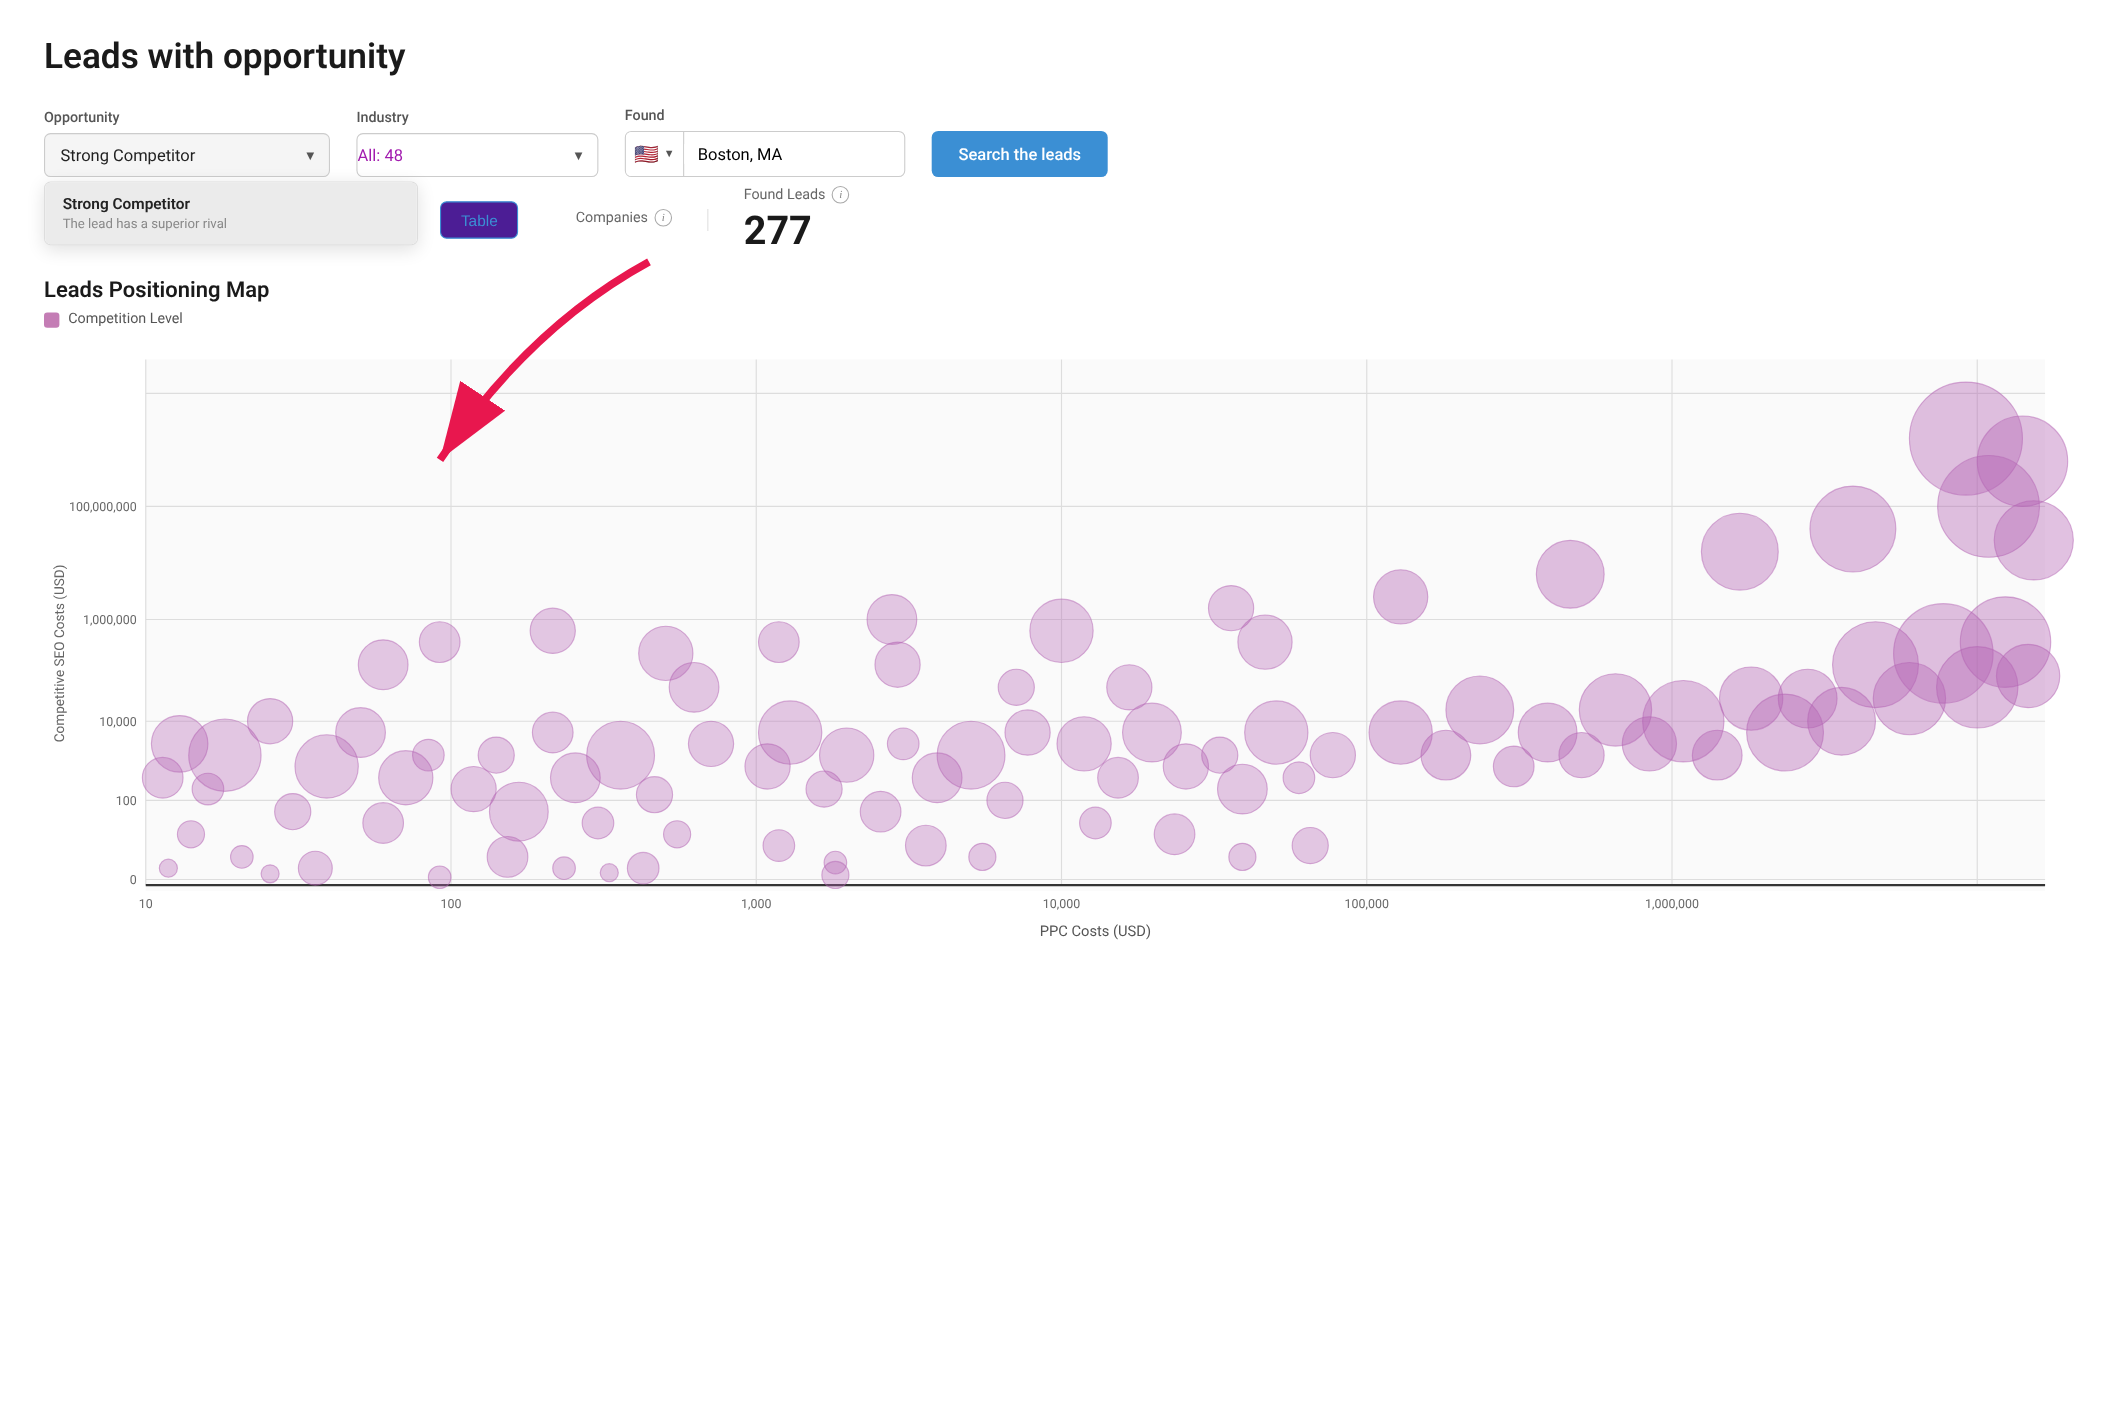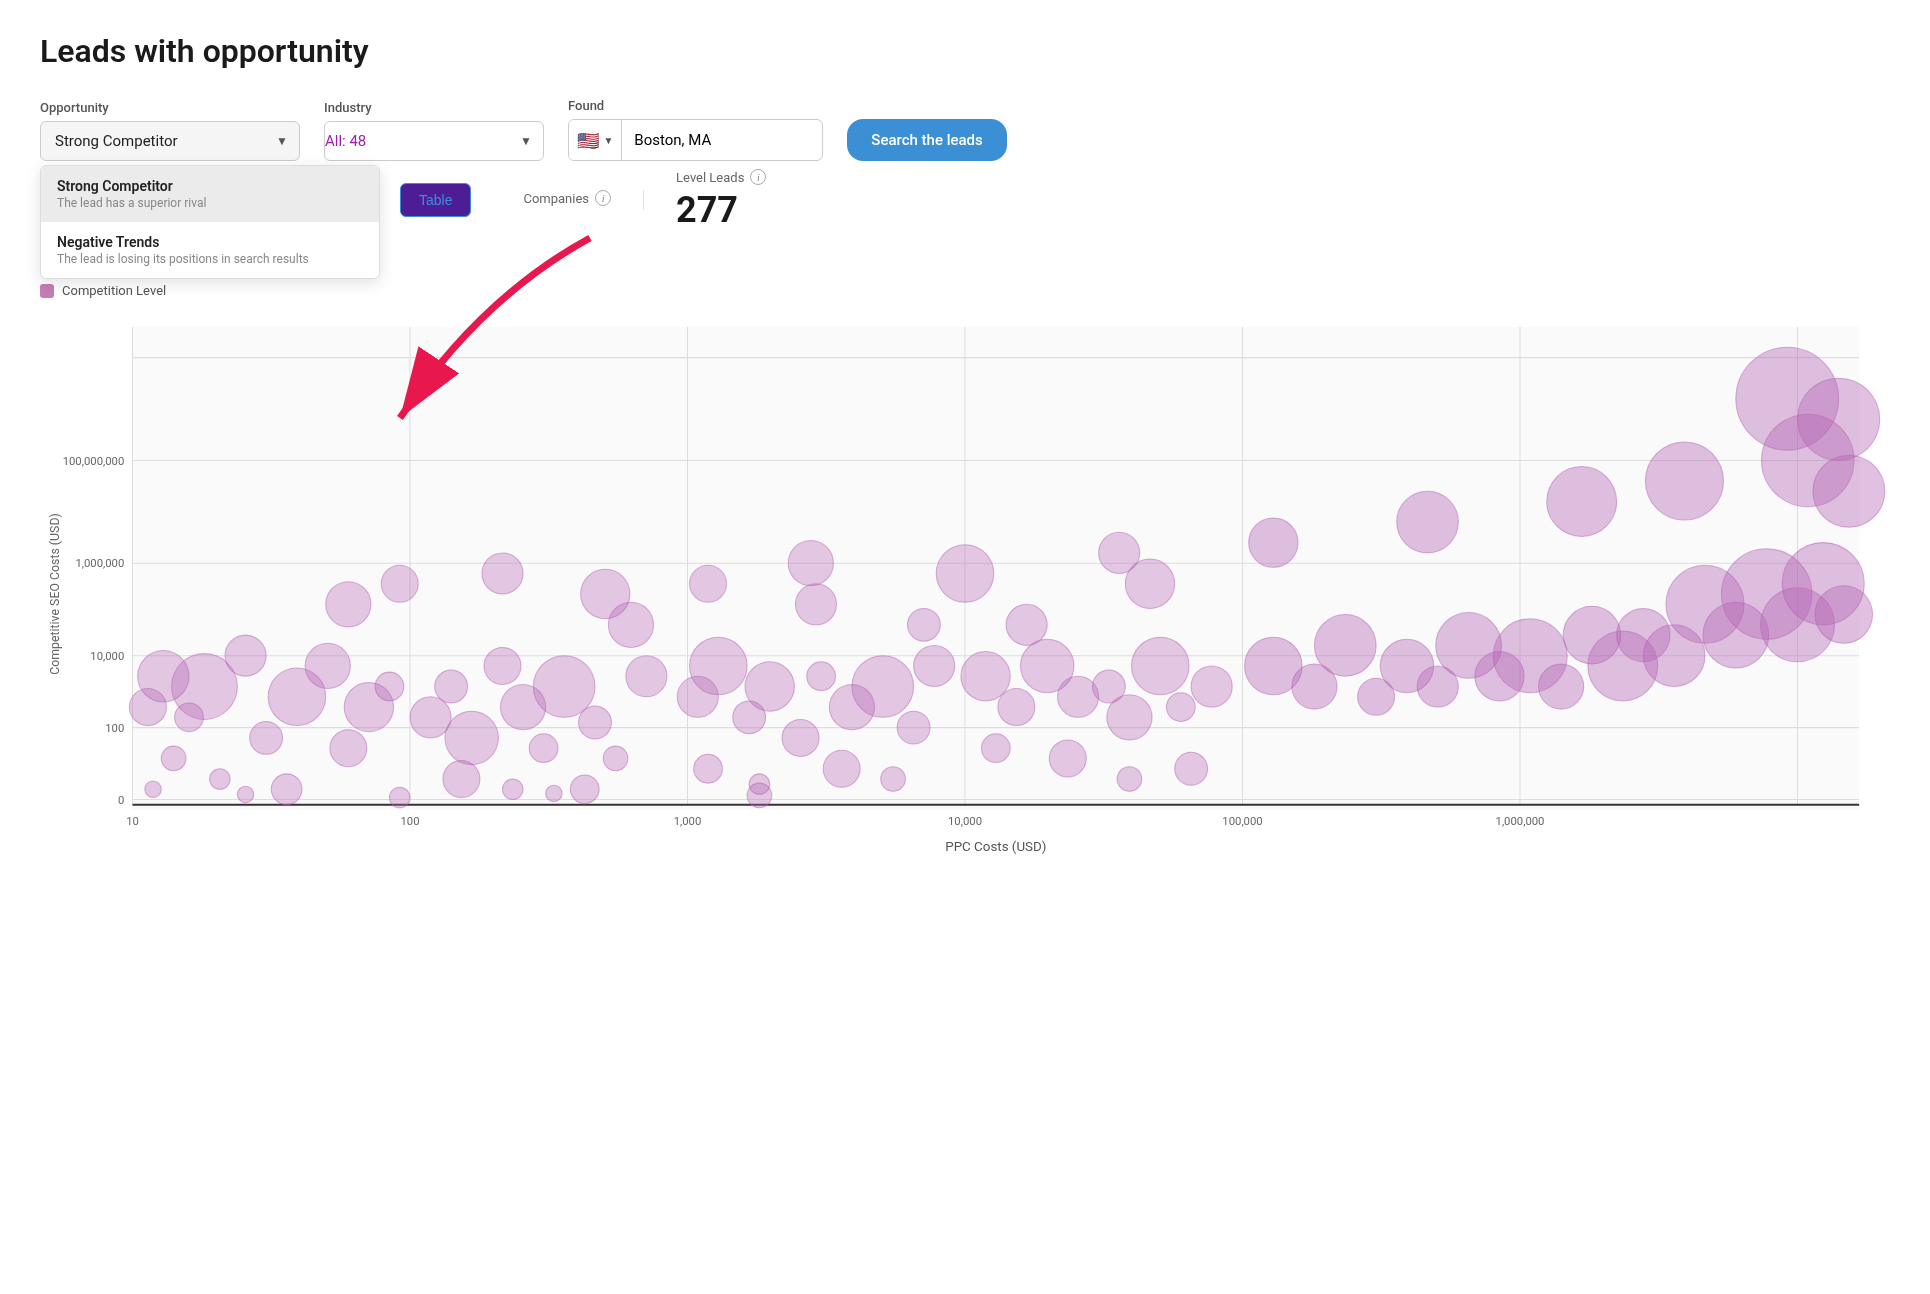--- a/index.html
+++ b/index.html
@@ -97,21 +97,21 @@
       padding: 0 12px;
       font-size: 15px;
       color: #000000;
       width: 200px;
       font-family: inherit;
     }
     .search-btn {
       background: #3b8fd4;
       color: #fff;
       border: none;
-      border-radius: 16px;
+      border-radius: 6px;
       padding: 10px 24px;
       font-size: 15px;
       cursor: pointer;
       font-family: inherit;
       font-weight: 500;
       height: 42px;
     }
 
     
     .dropdown-menu {
@@ -251,24 +251,20 @@
           <option>PPC/SEO Budget Gap</option>
           <option>Negative Trends</option>
         </select>
         <span class="chevron-icon">▼</span>
         
         <div class="dropdown-menu">
           <div class="dropdown-item selected">
             <div class="dropdown-item-title">Strong Competitor</div>
             <div class="dropdown-item-desc">The lead has a superior rival</div>
           </div>
-          <div class="dropdown-item">
-            <div class="dropdown-item-title">Negative Trends</div>
-            <div class="dropdown-item-desc">The lead is losing its positions in search results</div>
-          </div>
         </div>
       </div>
     </div>
 
     <div class="filter-group">
       <span class="filter-label">Industry</span>
       <div class="select-wrapper">
         <select class="industry-select">
           <option>All: 48</option>
         </select>
@@ -306,21 +302,21 @@
   </div>
   <div class="stat-block">
     <span class="stat-label">
       <span>Companies</span>
       <span class="info-icon">i</span>
     </span>
     <span class="stat-value"></span>
   </div>
   <div class="stat-block">
     <span class="stat-label">
-      <span>Level Leads</span>
+      <span>Found Leads</span>
       <span class="info-icon">i</span>
     </span>
     <span class="stat-value">277</span>
   </div>
 </div>
 
 <div class="map-section">
   <h2 class="map-title">Leads Positioning Map</h2>
   <div class="legend">
     <div class="legend-dot"></div>

